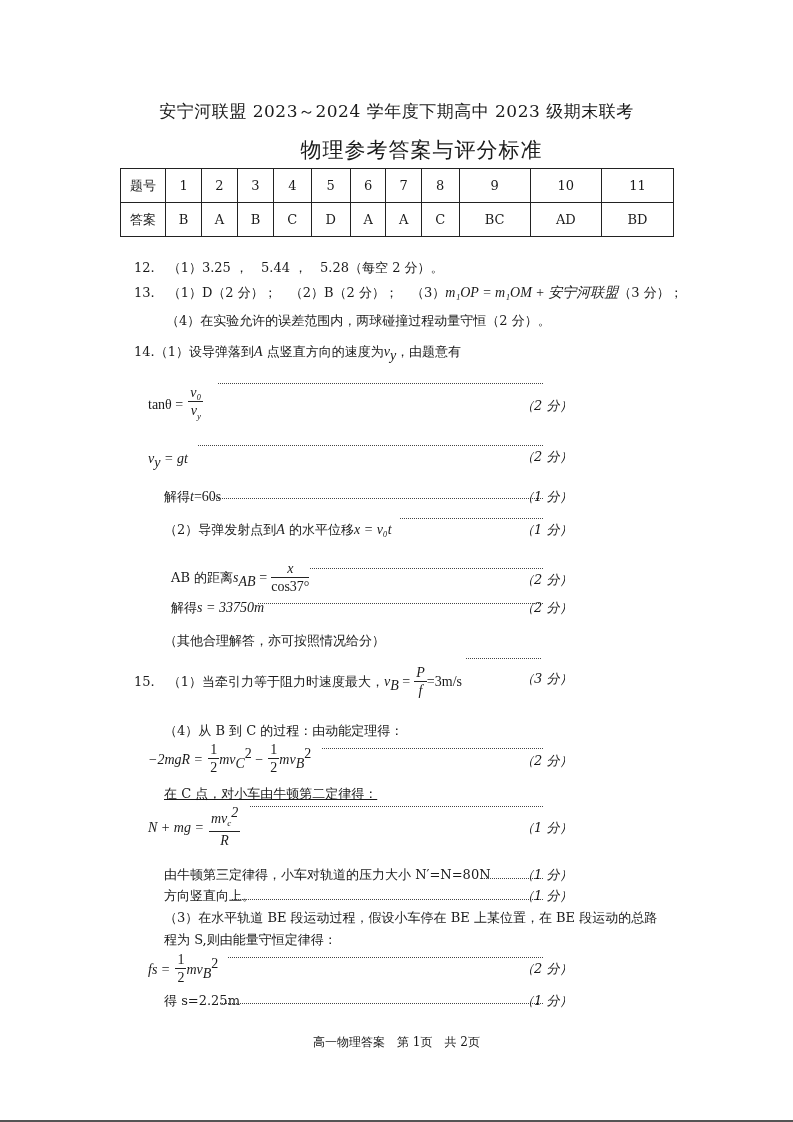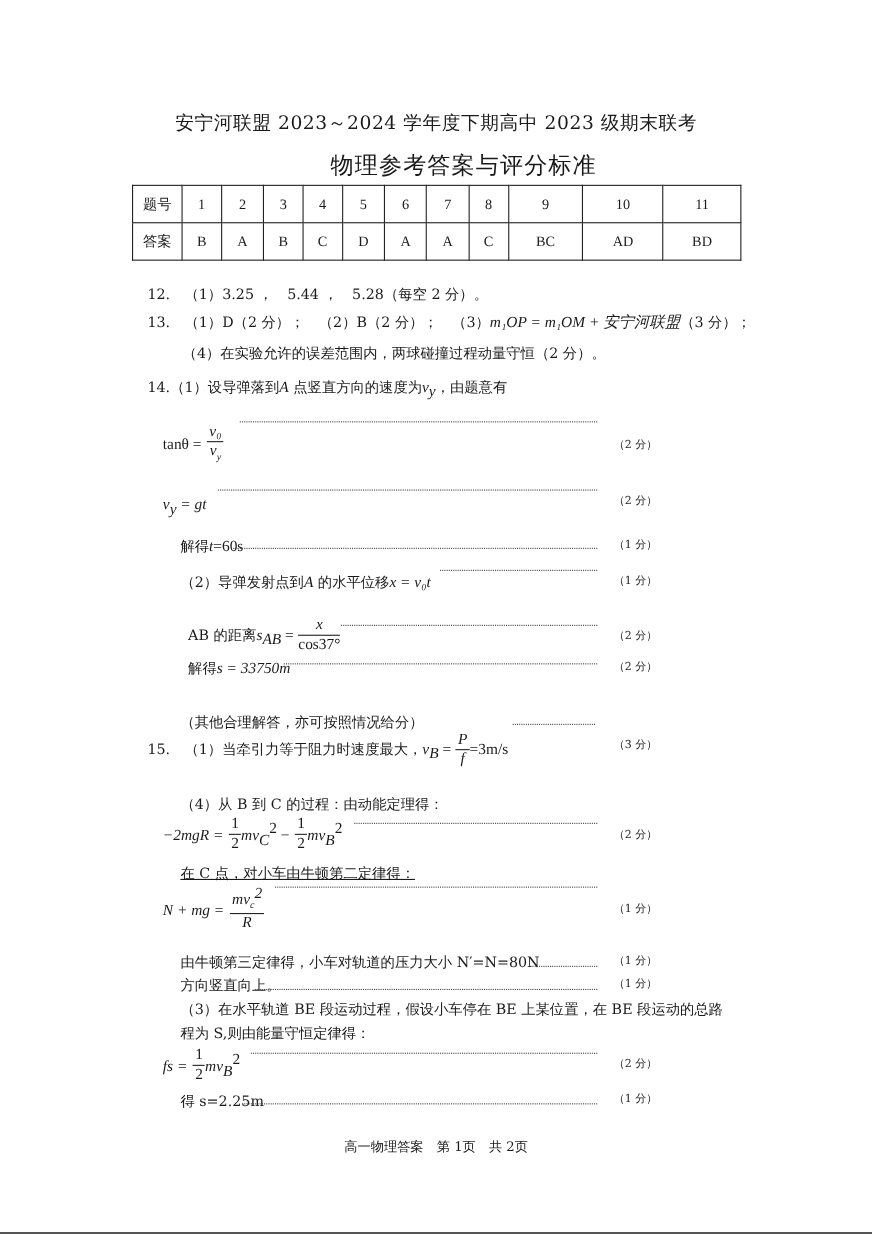--- a/index.html
+++ b/index.html
@@ -1,28 +1,28 @@
 <!DOCTYPE html>
 <html><head>
 <meta charset="utf-8">
 <style>
   html, body { margin:0; padding:0; background:#ffffff; }
   body { width:793px; height:1122px; position:relative; overflow:hidden;
          font-family:"DejaVu Serif","Liberation Serif",serif; color:#1a1a1a; }
   .abs { position:absolute; white-space:nowrap; }
   .title1 { left:0; width:793px; text-align:center; top:100px; font-size:17px; letter-spacing:0.5px; }
   .title2 { left:0; width:793px; text-align:center; top:136px; font-size:21px; letter-spacing:1px;padding-left:25px; }
-  table.ans { position:absolute; left:120px; top:168px; border-collapse:collapse; width:554px;font-family:Liberation Serif, serif; }
+  table.ans { position:absolute; left:120px; top:168px; border-collapse:collapse; width:554px; }
   table.ans td { border:1px solid #222; text-align:center; font-size:13px; height:33px; padding:0; }
   table.ans td.hd { width:44px; font-size:13px; }
   .t { font-size:13px;margin-left:16px; }
   .m { font-family:"Liberation Serif","DejaVu Serif",serif; font-style:italic; font-size:14px; }
   .rm { font-family:"Liberation Serif","DejaVu Serif",serif; font-size:14px; }
   .dots { position:absolute; border-bottom:1px dotted #444; height:0; }
-  .score { position:absolute; left:558px; font-size:10px; }
+  .score { position:absolute; left:521px; font-size:13px;font-style:italic; }
   .frac { display:inline-block; vertical-align:middle; text-align:center; }
   .frac .num { display:block; border-bottom:1px solid #222; padding:0 2px; line-height:16px; }
   .frac .den { display:block; line-height:18px; }
   .footer { left:0; width:793px; text-align:center; top:1034px; font-size:12px; }
   .bottom-bar { position:absolute; left:0; top:1120px; width:793px; height:2px; background:#555; }
   sup, sub { font-size:9px; }
 </style>
 </head>
 <body>
 
@@ -110,21 +110,21 @@
 </div>
 <div class="dots" style="left:310px; top:568px; width:233px;"></div>
 <div class="score" style="top:571px;">（2 分）</div>
 
 <div class="abs t" style="left:155px; top:599px;">
   <span>解得</span><span class="m">s = 33750m</span>
 </div>
 <div class="dots" style="left:258px; top:603px; width:285px;"></div>
 <div class="score" style="top:599px;">（2 分）</div>
 
-<div class="abs t" style="left:148px; top:648px;">（其他合理解答，亦可按照情况给分）</div>
+<div class="abs t" style="left:148px; top:632px;">（其他合理解答，亦可按照情况给分）</div>
 
 <div class="abs t" style="left:118px; top:665px;">
   <span>15.　（1）当牵引力等于阻力时速度最大，</span><span class="m">v</span><sub class="m">B</sub><span class="rm"> =</span>
   <span class="frac m">
     <span class="num">P</span>
     <span class="den">f</span>
   </span><span class="rm">=3m/s</span>
 </div>
 <div class="dots" style="left:466px; top:658px; width:75px;"></div>
 <div class="score" style="top:670px;">（3 分）</div>

